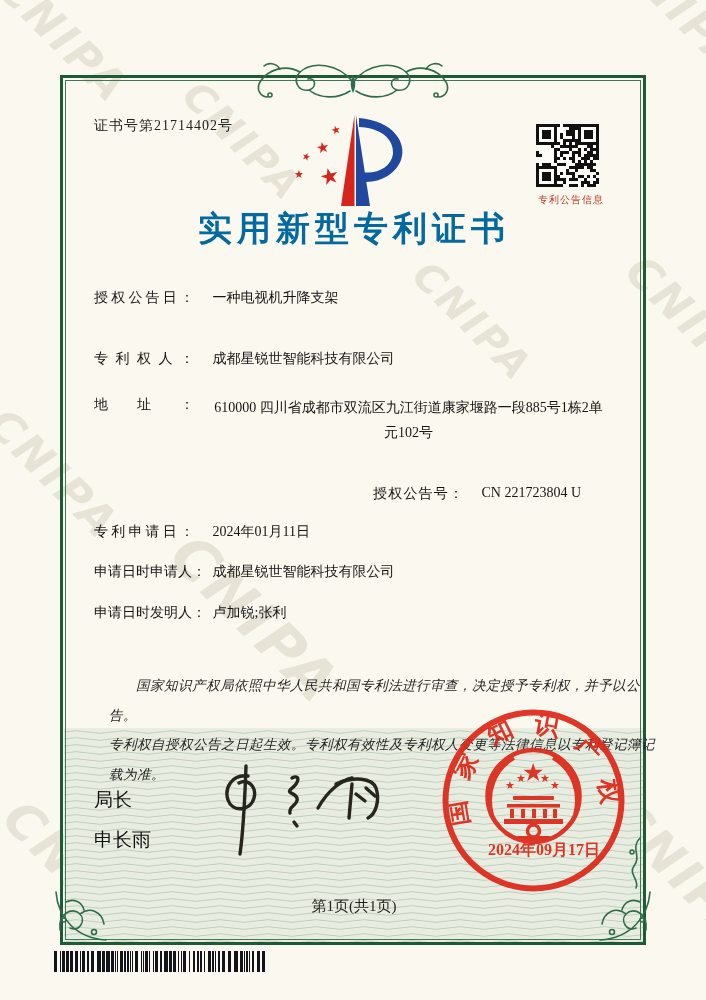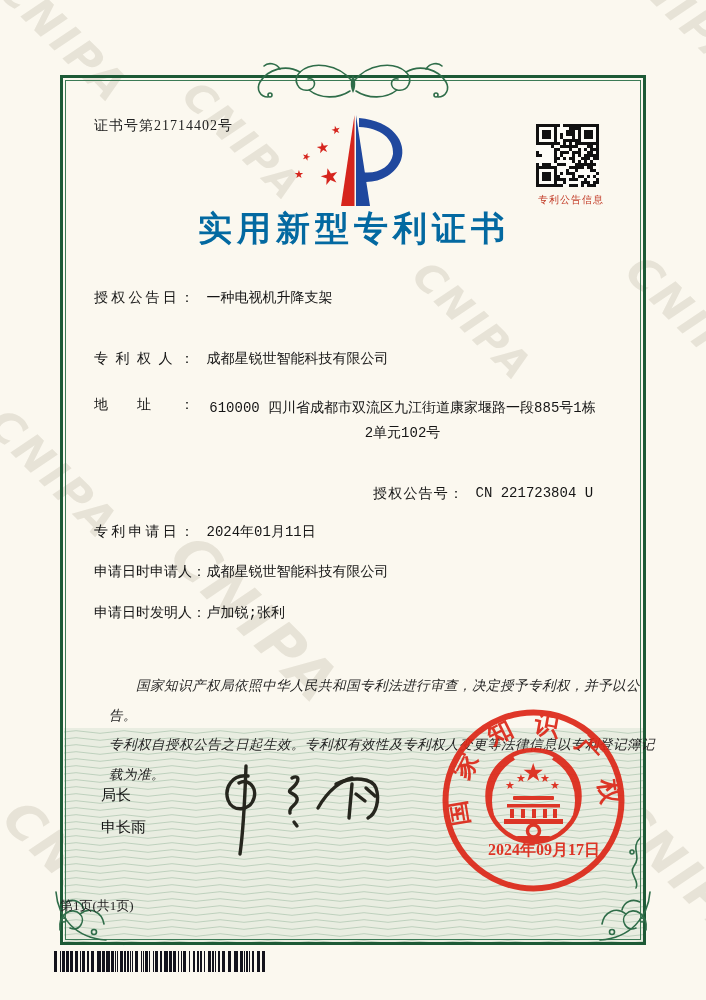--- a/index.html
+++ b/index.html
@@ -27,32 +27,32 @@
 
   #title{left:60px;right:58px;top:206px;text-align:center;font-size:34px;
       font-weight:bold;letter-spacing:5px;color:#0369a1;}
 
   #qr-label{left:516px;top:193px;width:110px;text-align:center;
       color:#c23a26;font-size:10px;letter-spacing:1px;}
 
   .frow{left:94px;font-size:14px;color:#151515;}
   .flabel{display:inline-block;width:100px;text-align:justify;text-align-last:justify;
       vertical-align:top;white-space:nowrap;}
-  .fval{display:inline-block;vertical-align:top;margin-left:9px;font-family:Liberation Mono, monospace;}
+  .fval{display:inline-block;vertical-align:top;margin-left:15px;}
   .fval.wrap{width:392px;line-height:1.75;text-align:center;}
   .rlabel{display:inline-block;width:90px;text-align:justify;text-align-last:justify;
       vertical-align:top;white-space:nowrap;}
 
   #notice{left:76px;top:671px;width:557px;font-size:13.5px;font-style:italic;
       color:#1f1f1f;line-height:2.2;letter-spacing:0.5px;z-index:4;margin-left:33px;}
   #notice .l1{text-indent:2em;}
 
-  #signer{left:101px;top:780px;font-size:15px;color:#111;line-height:2.1;z-index:4;}
-
-  #footer{left:60px;right:58px;top:897px;text-align:left;font-size:13px;
+  #signer{left:94px;top:780px;font-size:19px;color:#111;line-height:2.1;z-index:4;}
+
+  #footer{left:60px;right:58px;top:897px;text-align:center;font-size:15px;
       color:#222;z-index:4;}
 
   svg{display:block;}
   .orn path,.orn circle{stroke:#2f6d49;fill:none;stroke-width:1.6;stroke-linecap:round;}
 </style>
 </head>
 <body>
 
 <div id="page">
 

